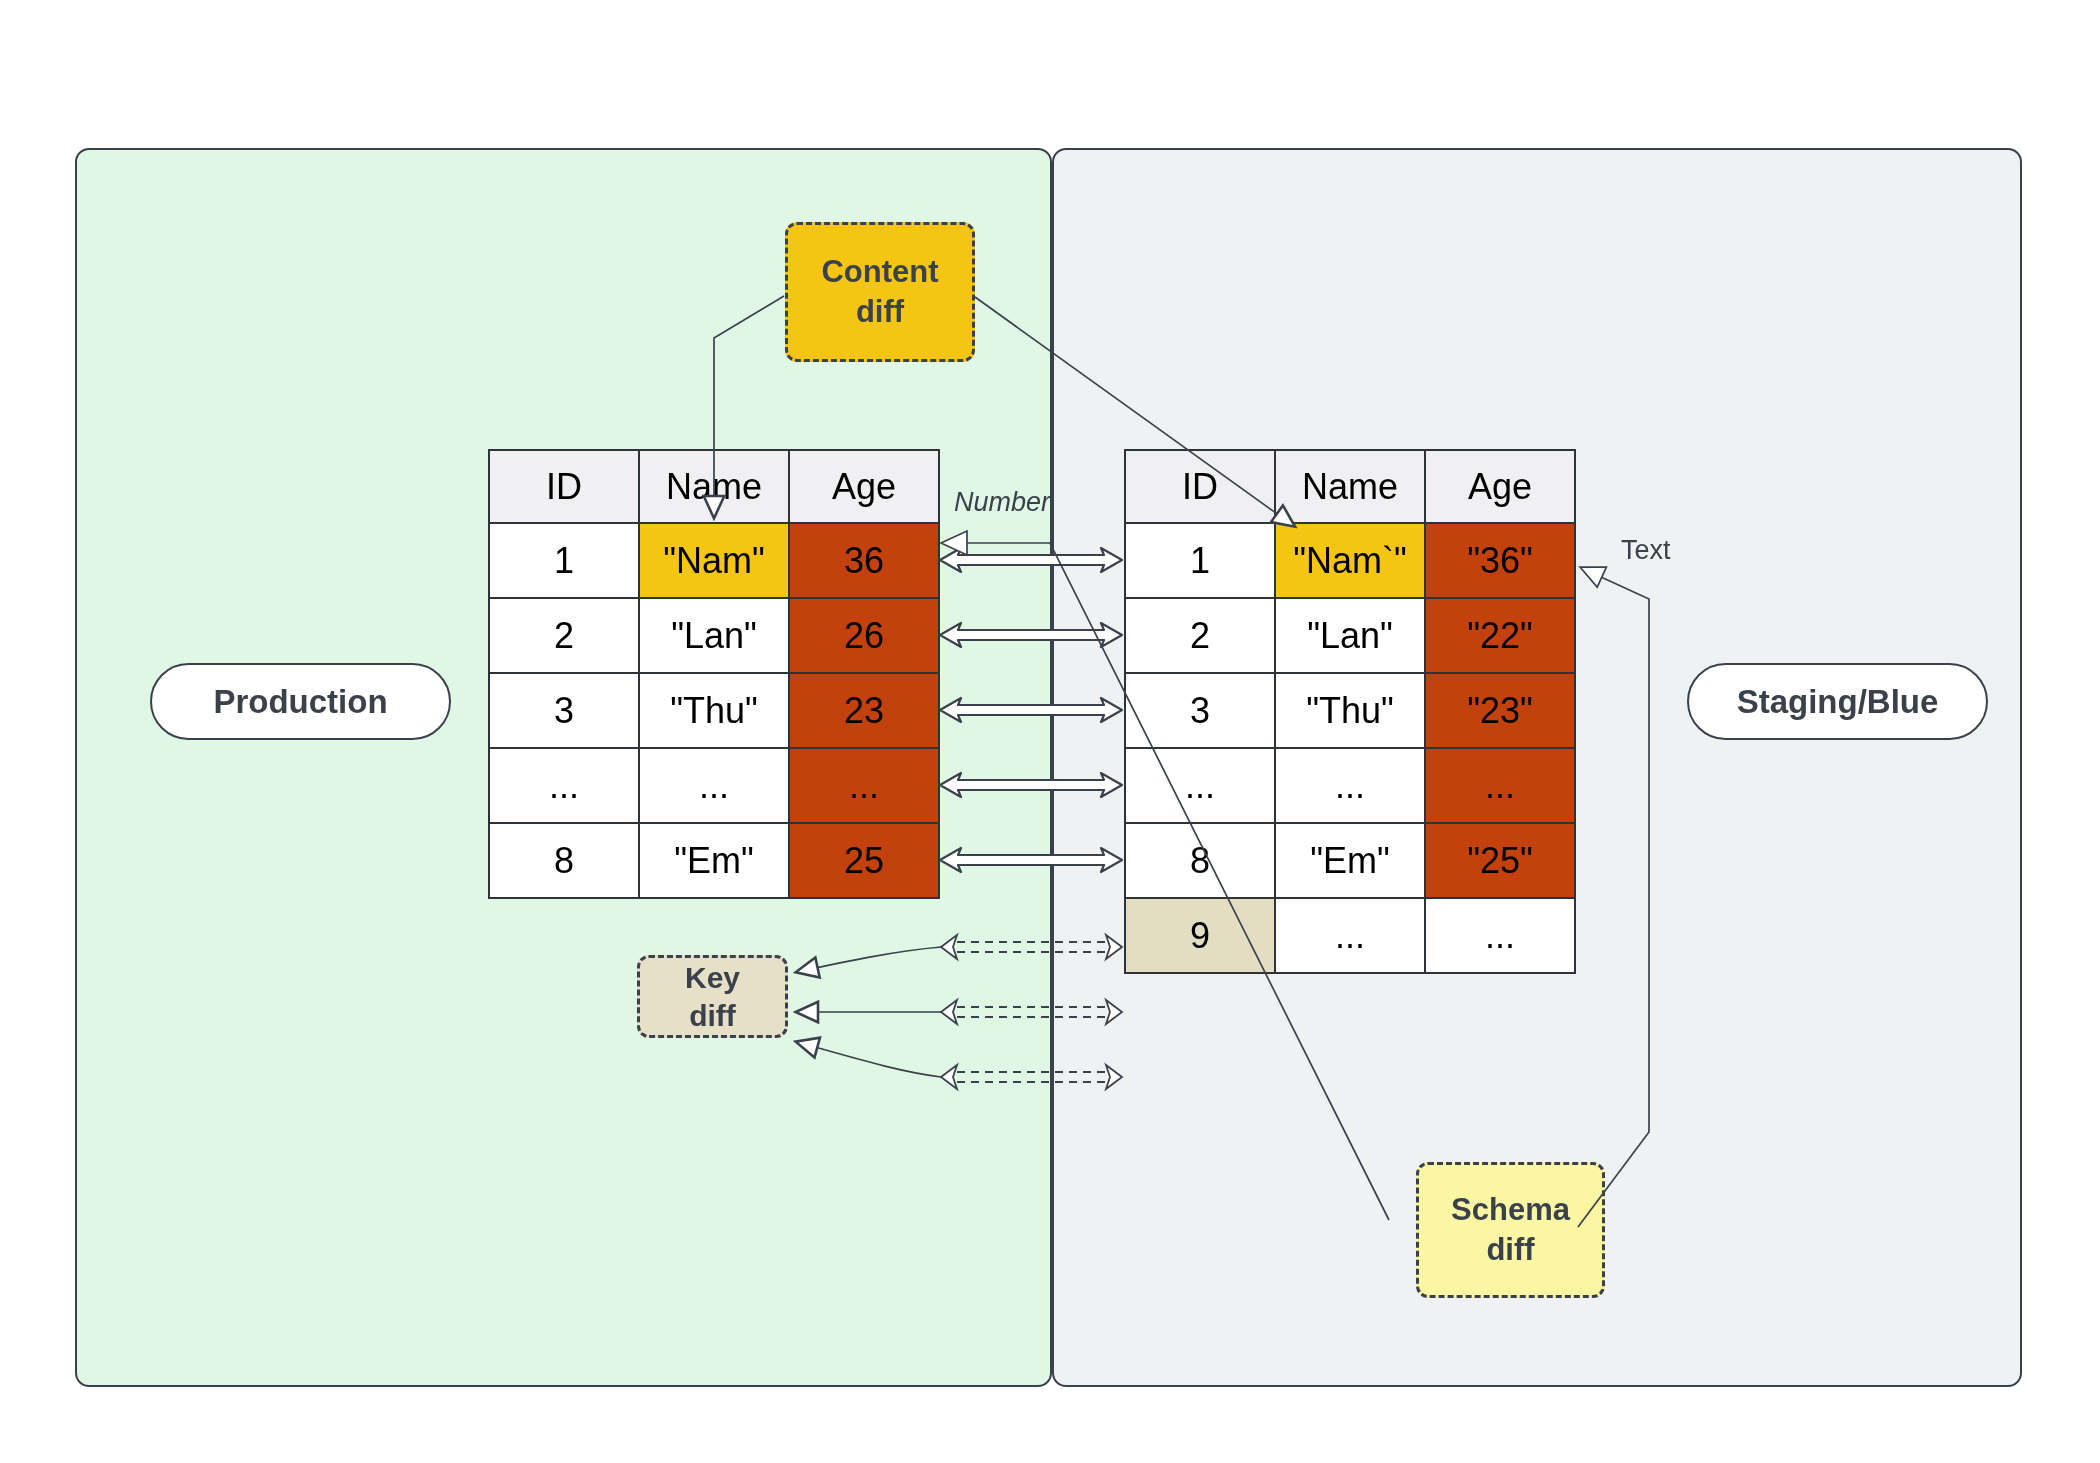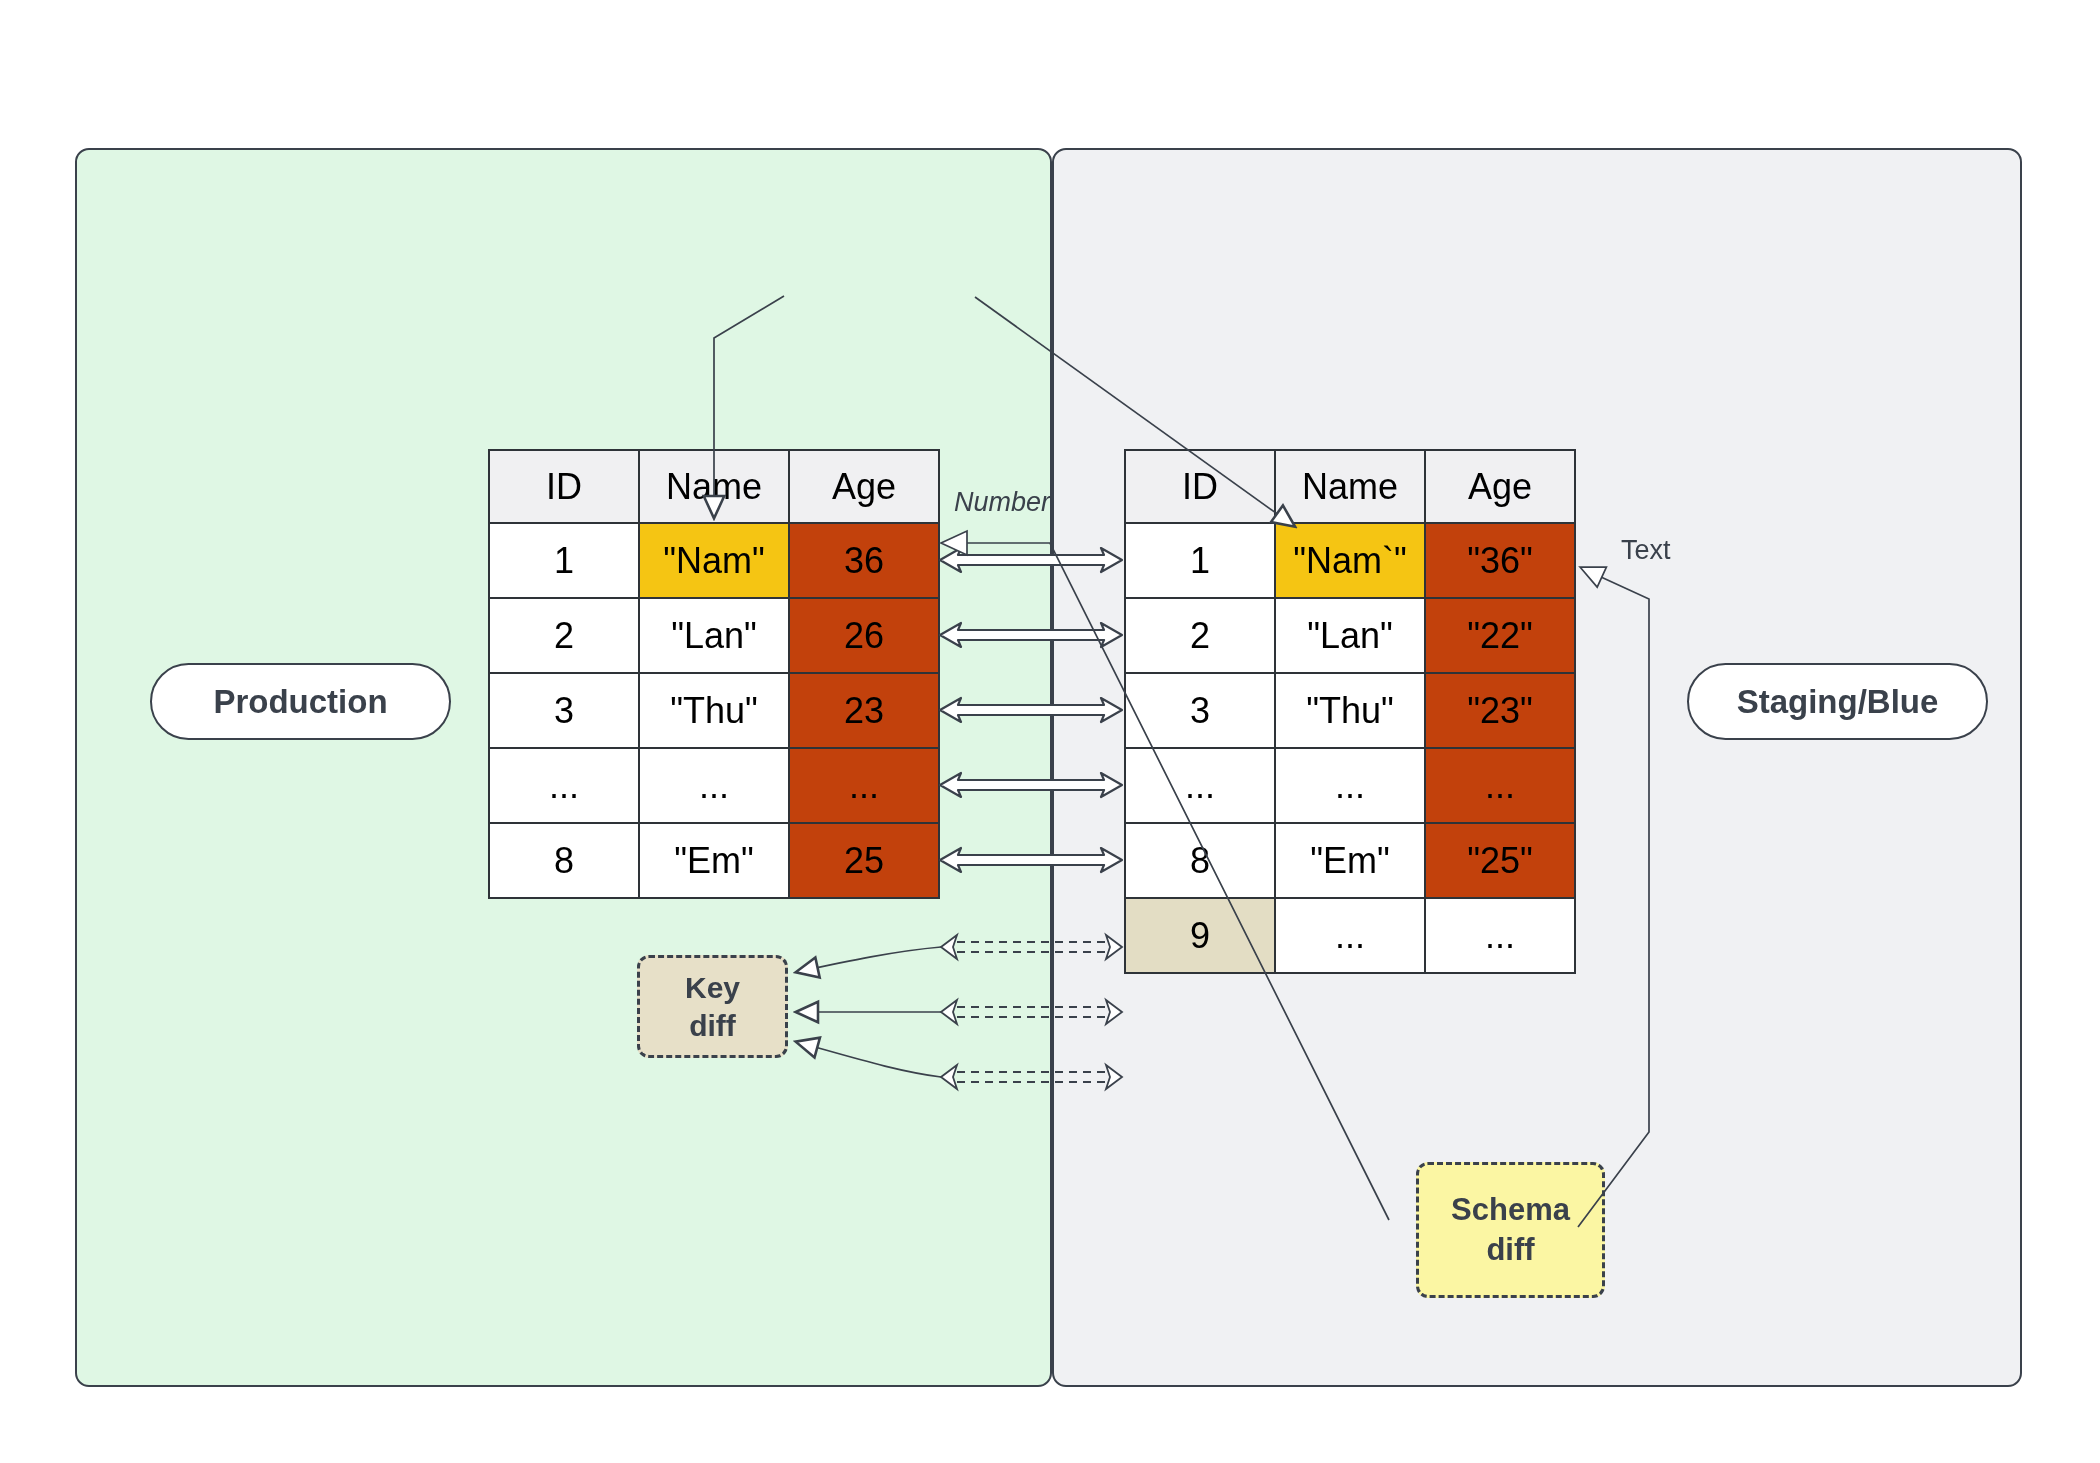--- a/index.html
+++ b/index.html
@@ -17,21 +17,21 @@
     font-weight:bold;font-size:33px;color:#3a414b;
   }
   .pill-production{left:150px;top:663px;}
   .pill-staging{left:1687px;top:663px;}
   .diff-box{
     position:absolute;border:3px dashed #3a414b;border-radius:12px;box-sizing:border-box;
     display:flex;align-items:center;justify-content:center;text-align:center;
     font-weight:bold;font-size:31px;line-height:40px;color:#3a414b;
   }
   .box-content{left:785px;top:222px;width:190px;height:140px;background:#f5c513;}
-  .box-key{left:637px;top:955px;width:151px;height:103px;background:#e7e0c8;line-height:38px;font-size:30px;}
+  .box-key{left:637px;top:955px;width:151px;height:83px;background:#e7e0c8;line-height:38px;font-size:30px;}
   .box-schema{left:1416px;top:1162px;width:189px;height:136px;background:#fbf6a3;}
   .box-label{width:140px;}
   .dtable{
     position:absolute;border-collapse:collapse;table-layout:fixed;background:#ffffff;
     font-size:36px;color:#000000;
   }
   .dtable th,.dtable td{
     border:2.5px solid #2e3338;width:150px;text-align:center;vertical-align:middle;
     padding:0;box-sizing:border-box;overflow:hidden;white-space:nowrap;
   }
@@ -132,20 +132,23 @@
       <td class="yellow">"25"</td>
     </tr>
     <tr>
       <td class="tan">9</td>
       <td>...</td>
       <td>...</td>
     </tr>
   </tbody>
     </table>
 
+  <div class="diff-box box-content">
+    <div class="box-label">Content diff</div>
+  </div>
   <div class="diff-box box-key">
     <div class="box-label" style="width:90px">Key diff</div>
   </div>
   <div class="diff-box box-schema">
     <div class="box-label">Schema diff</div>
   </div>
 
   <div class="annot annot-number">Number</div>
   <div class="annot annot-text">Text</div>
 

